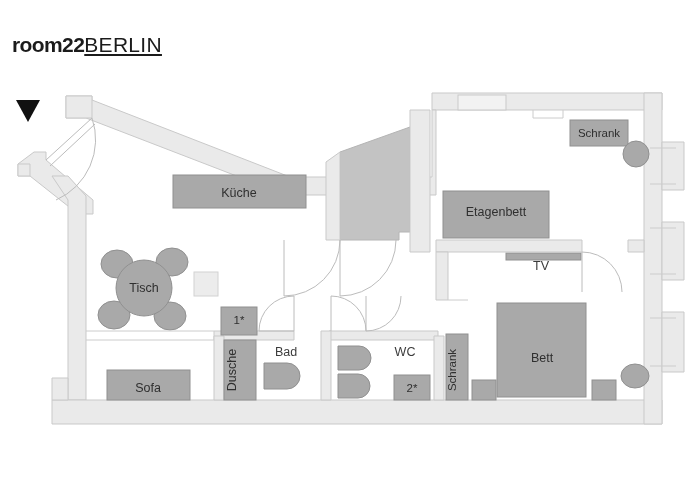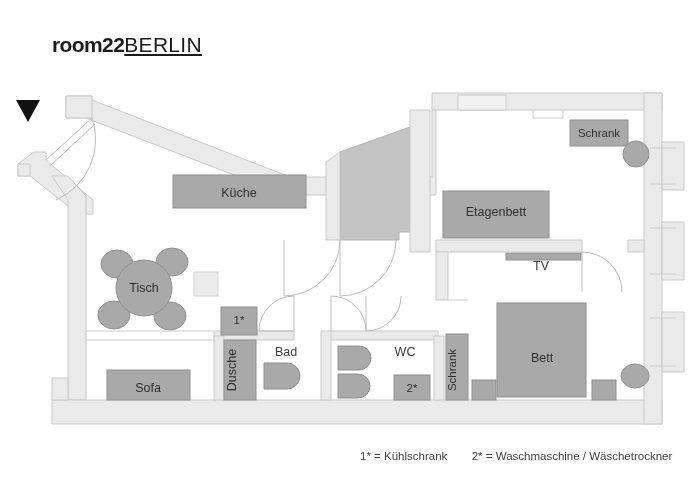--- a/index.html
+++ b/index.html
@@ -27,21 +27,20 @@
     top: 33px;
     font-size: 21px;
     letter-spacing: -0.2px;
     color: #1b1b1b;
     white-space: nowrap;
     user-select: none;
   }
   .brand .b-strong {
     font-weight: bold;
     letter-spacing: -0.6px;
-    margin-left: 40px;
   }
   .brand .b-light {
     font-weight: normal;
     letter-spacing: 0.3px;
     text-decoration: underline;
   }
   
   #plan {
     position: absolute;
     left: 0;
@@ -217,23 +216,14 @@
       <path class="arc" d="M 582,252 A 40,40 0 0 1 622,292"></path>
       <path class="arc" d="M 582,252 L 582,292"></path>
       <path class="wall" d="M 436,252 L 448,252 L 448,300 L 436,300 Z"></path>
       <path class="thin" d="M 448,300 L 468,300"></path>
     </g>
 
     <path class="thin" d="M 86,331 L 214,331 M 86,340 L 214,340"></path>
 
   </svg>
 
-  <div class="legend">
-    <span>1*</span>
-    <span>=</span>
-    <span>Kühlschrank</span>
-    <span class="lg-gap"></span>
-    <span>2*</span>
-    <span>=</span>
-    <span>Waschmaschine / Wäschetrockner</span>
-  </div>
 
 </div>
 
 </body></html>

